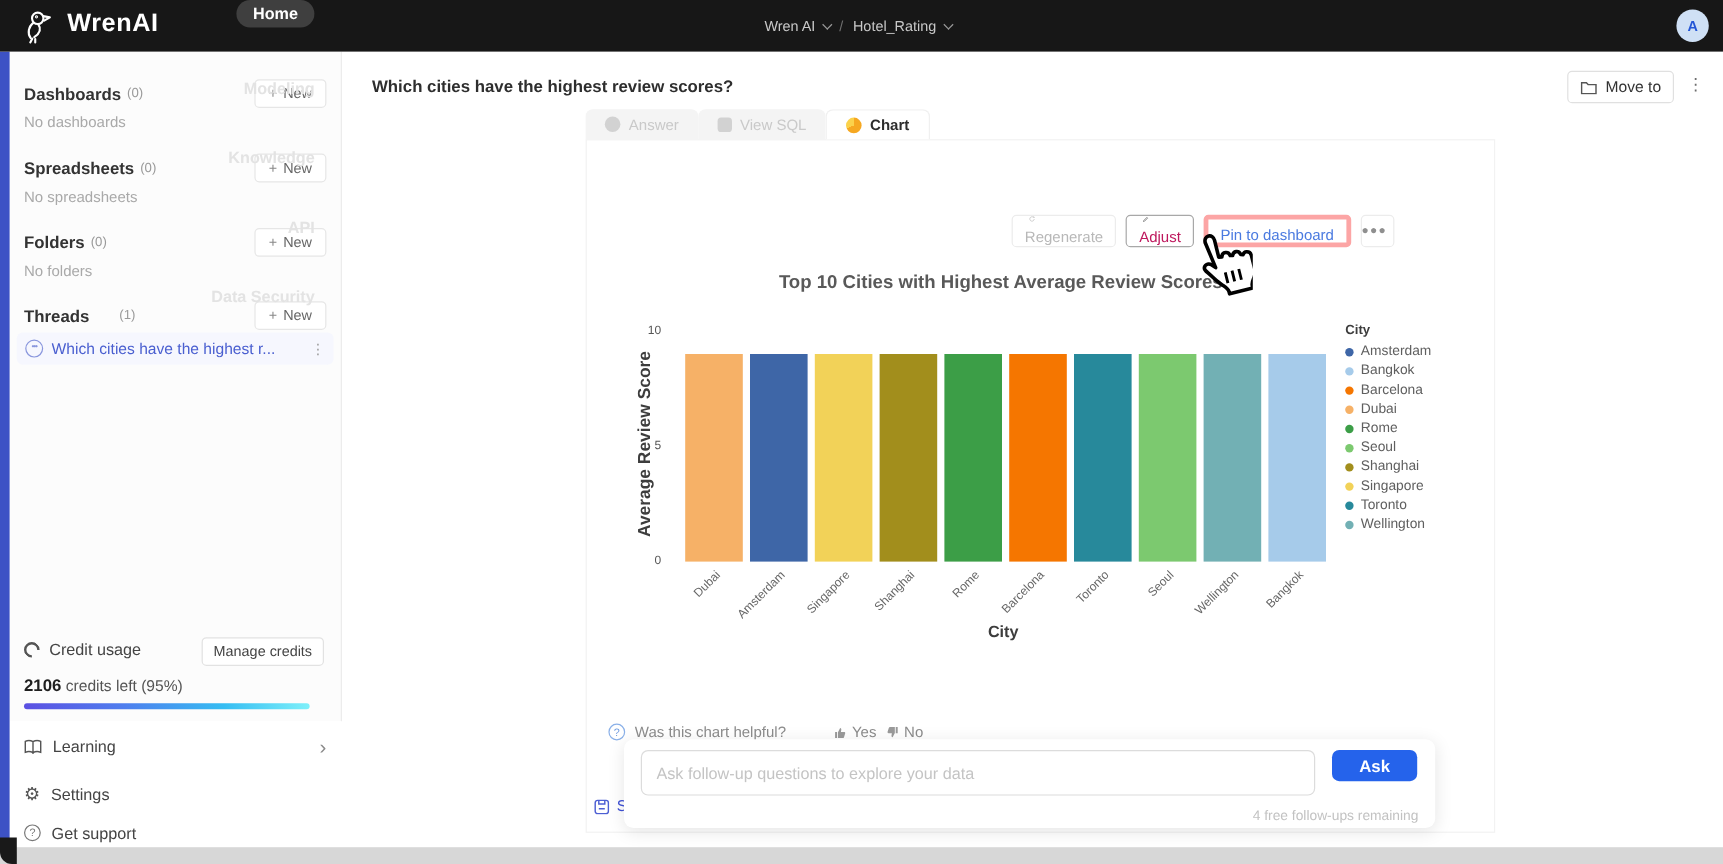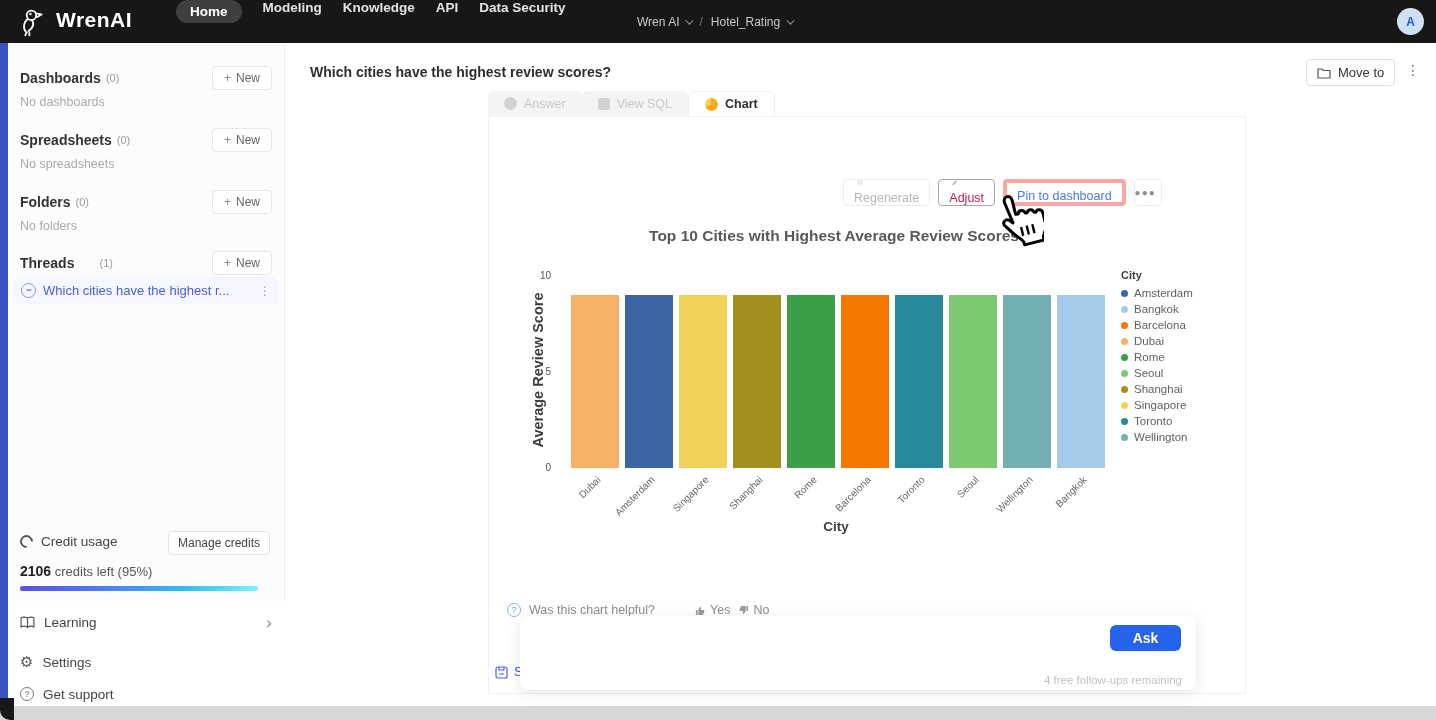--- a/index.html
+++ b/index.html
@@ -4,21 +4,21 @@
 <style>
   * { margin:0; padding:0; box-sizing:border-box; }
   html,body { width:1436px; height:720px; overflow:hidden; }
   body { font-family:"Liberation Sans","DejaVu Sans",sans-serif; background:#fff; }
   #app { position:relative; width:1436px; height:720px; background:#fff; overflow:hidden; }
 
   
   .topnav { position:absolute; left:0; top:0; width:1436px; height:43px; background:#171717; z-index:30; }
   .logo { position:absolute; left:18px; top:6px; }
   .brand { position:absolute; left:56px; top:8px; color:#fff; font-size:21px; font-weight:800; letter-spacing:.5px; }
-  .nav-items { position:absolute; left:176px; top:0; height:43px; display:flex; align-items:flex-start; gap:21px; }
+  .nav-items { position:absolute; left:176px; top:0; height:43px; display:flex; align-items:flex-end; gap:43px;flex-direction:column; }
   .nav-item { color:#e3e3e3; font-size:13.5px; font-weight:600; cursor:pointer; white-space:nowrap; }
   .nav-item.active { background:#3f3f3f; color:#fff; padding:4px 14px; border-radius:14px; }
   .breadcrumb { position:absolute; left:637px; top:0; height:43px; display:flex; align-items:center; gap:8px; color:#c9c9c9; font-size:12px; }
   .crumb { display:flex; align-items:center; gap:6px; cursor:pointer; }
   .chev-down { width:6px; height:6px; border-right:1.4px solid #9a9a9a; border-bottom:1.4px solid #9a9a9a; transform:rotate(45deg) translateY(-2px); }
   .crumb-sep { color:#6f6f6f; }
   .avatar { position:absolute; right:12px; top:8px; width:27px; height:27px; border-radius:50%; background:#cfe0f5; color:#2456d6; font-size:12px; font-weight:700; display:flex; align-items:center; justify-content:center; cursor:pointer; }
 
   
   .left-strip { position:absolute; left:0; top:43px; width:8px; height:663px; background:#3d52c5; z-index:25; }
@@ -365,20 +365,21 @@
     <div class="save-partial">
       <svg width="13" height="14" viewBox="0 0 13 14" fill="none" stroke="#4d5fd3" stroke-width="1.2">
           <rect x="1" y="2" width="11" height="11" rx="2"></rect>
           <path d="M4 2v3h5V2M4 9h5"></path>
         </svg>
       <span>S</span>
     </div>
   </div>
 
   <div class="ask-overlay">
+    <input class="ask-input" type="text" placeholder="Ask follow-up questions to explore your data" style="">
     <button class="ask-btn">Ask</button>
     <div class="remaining">4 free follow-ups remaining</div>
   </div>
 
   <div class="cursor">
     <svg width="54" height="60" viewBox="0 0 27 30">
       <g transform="rotate(-14 13 15)">
         <path d="M9.5 5c0-1.5.9-2.4 2-2.4s2 .9 2 2.4v7.2l1.3.2c.2-.9.9-1.5 1.9-1.4.9.1 1.5.8 1.6 1.7l1 .2c.3-.8 1-1.3 1.8-1.2.9.1 1.4.7 1.5 1.6l1 .3c.4-.6 1-1 1.7-.8 1 .2 1.6 1 1.6 2.1v5.2c0 1.6-.4 2.8-1.2 3.9-.9 1.2-1.5 1.9-1.5 3.1v1h-10v-.9c0-1.1-.7-1.9-1.9-3.2-.9-1.1-2.1-2.4-3.3-4.4-.7-1.2-1.7-2.5-2.2-3.3-.4-.8-.2-1.6.5-2.1.7-.5 1.8-.4 2.5.3l1.4 1.6z" fill="#fff" stroke="#000" stroke-width="1.5" stroke-linejoin="round"></path>
         <path d="M14.6 19v4.6 M17.5 19v4.6 M20.4 19v4.6" stroke="#000" stroke-width="1.2" fill="none"></path>
       </g>

